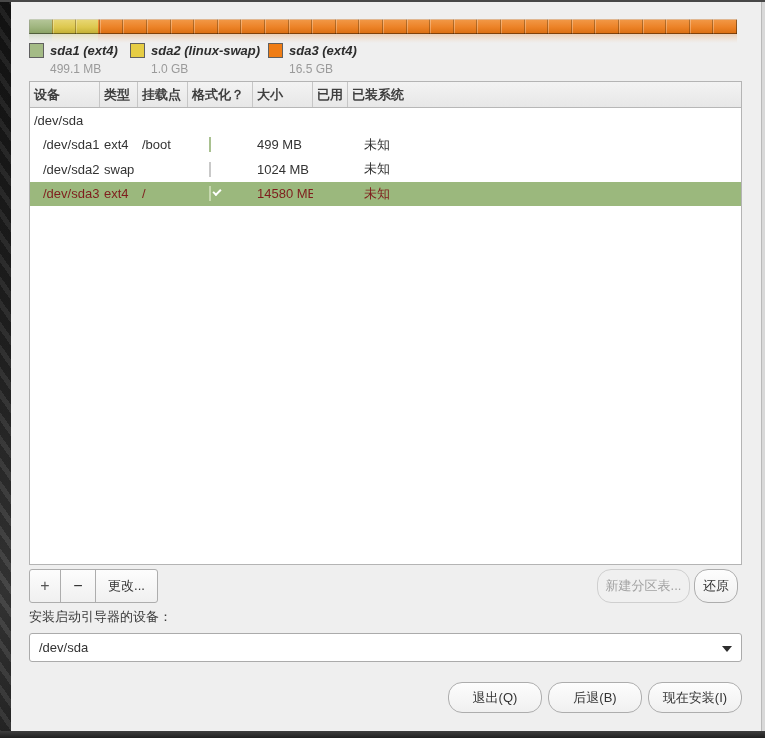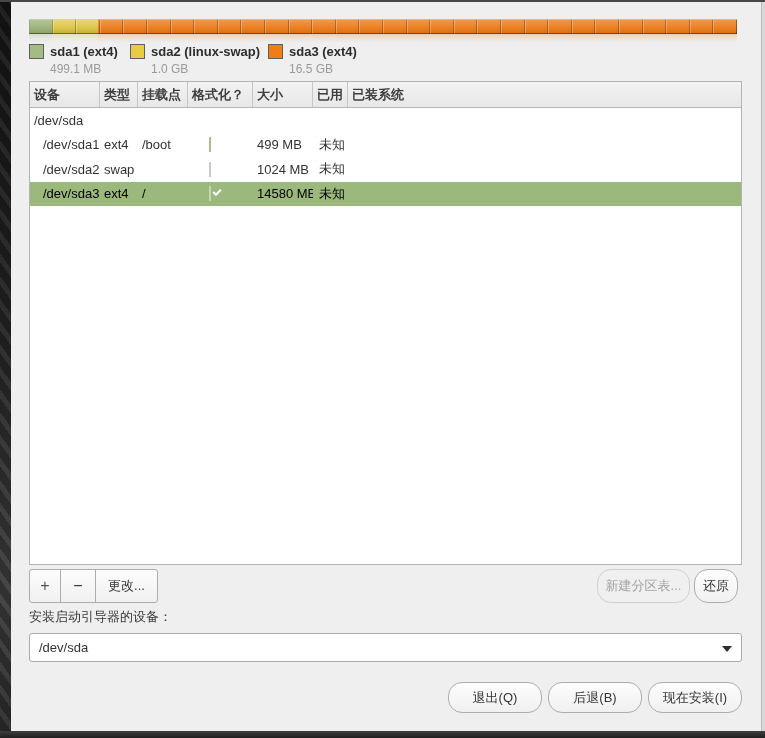--- a/index.html
+++ b/index.html
@@ -34,39 +34,39 @@
     box-shadow:inset 0 1px 0 rgba(255,255,255,0.45), inset 0 -1px 0 rgba(0,0,0,0.28), inset 0 0 0 1px rgba(0,0,0,0.18);
   }
   .pbar-ref { position:absolute; left:29px; top:34px; width:708px; height:9px; display:flex; opacity:.38; transform:scaleY(-1); }
   .pbar-ref .seg { height:100%; }
   .pbar-ref-fade { position:absolute; left:29px; top:34px; width:708px; height:10px;
     background:linear-gradient(rgba(239,239,239,.35), #efefef 90%); }
 
   
   .legend-item { position:absolute; top:43px; }
   .li-0 { left:29px; } .li-1 { left:130px; } .li-2 { left:268px; }
-  .l-top { display:flex; align-items:center; height:16px; }
+  .l-top { display:flex; height:16px;font-style:italic; }
   .swatch { width:15px; height:15px; border:1px solid #606060; margin-right:6px; }
   .sw-0 { background:#a4bb86; } .sw-1 { background:#e6cd45; } .sw-2 { background:#f07d15; }
   .l-name { font-size:13px; font-weight:bold; color:#2d2d2d; }
   .l-size { margin-left:21px; margin-top:3px; font-size:12px; color:#9a9a9a; }
 
   
   .ptable { position:absolute; left:29px; top:81px; width:713px; height:484px; background:#fff; border:1px solid #b4b4b4; }
   .thead { display:flex; height:26px; background:linear-gradient(#f3f3f3,#e7e7e7); border-bottom:1px solid #b7b7b7; }
   .th { font-size:13px; font-weight:bold; color:#3f3f3f; line-height:25px; padding-left:4px; border-right:1px solid #c6c6c6; overflow:hidden; white-space:nowrap; }
   .th:last-child { border-right:none; }
   .w-dev{width:70px;} .w-type{width:38px;} .w-mount{width:50px;} .w-fmt{width:65px;}
   .w-size{width:60px;} .w-used{width:35px;} .w-sys{flex:1;}
   .trow { display:flex; height:24.5px; align-items:center; font-size:13px; color:#333; white-space:nowrap; }
   .trow .c { padding-left:4px; overflow:hidden; }
   .c.indent { padding-left:13px; }
-  .c.w-used { padding-left:6px; }
+  .c.w-used { padding-left:6px;margin-left:45px; }
   .c.w-fmt { padding-left:21px; }
-  .trow.selected { background:#9bb87d; color:#000000; }
+  .trow.selected { background:#9bb87d; color:#7f1d1d; }
 
   .cb { width:15px; height:15px; border-radius:3px; position:relative; }
   .cb.on { background:#bed2a7; border:1px solid #a9c190; }
   .cb.on::after { content:""; position:absolute; left:3px; top:3px; width:6px; height:3px;
     border-left:2px solid #fff; border-bottom:2px solid #fff; transform:rotate(-45deg); }
   .cb.off { background:#fdfdfd; border:1px solid #c9c9c9; }
   .selected .cb.on { background:#a9c38b; border-color:#c6d8af; }
 
   
   .btn { background:linear-gradient(#fdfdfd,#f0f0f0); border:1px solid #adadad; border-radius:14px;

